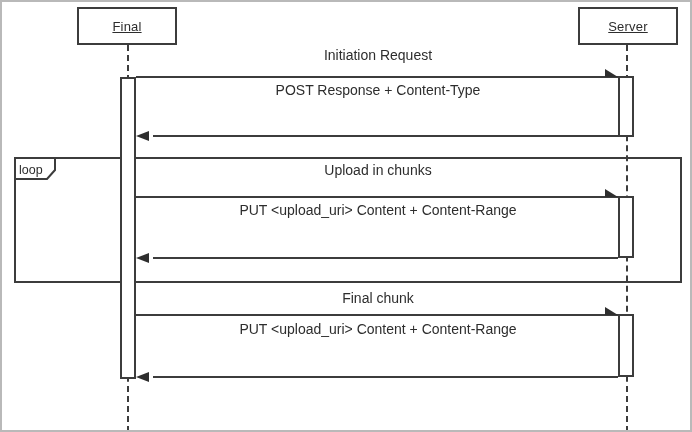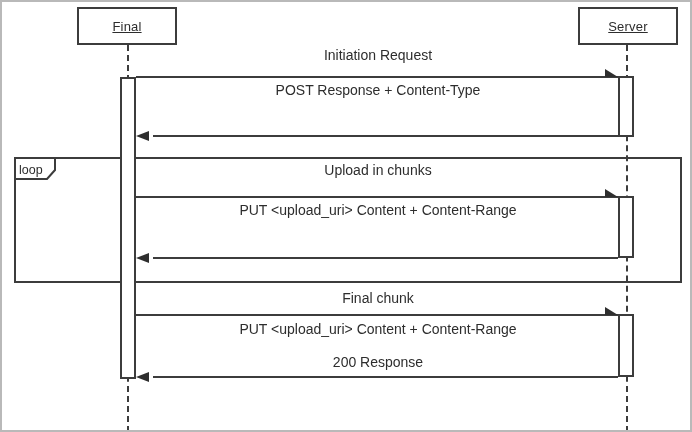--- a/index.html
+++ b/index.html
@@ -61,21 +61,20 @@
   <div class="msg-line" style="left:134px;top:194px;width:482px;"></div>
   <div class="arrow-right" style="left:603px;top:187px;"></div>
   <div class="dlabel" style="top:200px;">PUT &lt;upload_uri&gt; Content + Content-Range</div>
   <div class="msg-line" style="left:151px;top:255px;width:465px;"></div>
   <div class="arrow-left" style="left:134px;top:251px;"></div>
 
   <div class="dlabel" style="top:288px;">Final chunk</div>
   <div class="msg-line" style="left:134px;top:312px;width:482px;"></div>
   <div class="arrow-right" style="left:603px;top:305px;"></div>
   <div class="dlabel" style="top:319px;">PUT &lt;upload_uri&gt; Content + Content-Range</div>
-  <div class="dlabel" style="top:352px;">200 Response</div>
   <div class="msg-line" style="left:151px;top:374px;width:465px;"></div>
   <div class="arrow-left" style="left:134px;top:370px;"></div>
 
   <div class="activation" style="left:118px;top:75px;height:302px;"></div>
   <div class="activation" style="left:616px;top:74px;height:61px;"></div>
   <div class="activation" style="left:616px;top:194px;height:62px;"></div>
   <div class="activation" style="left:616px;top:312px;height:63px;"></div>
 
   <div class="actor-box" style="left:75px;top:5px;">
     <span>Final</span>

